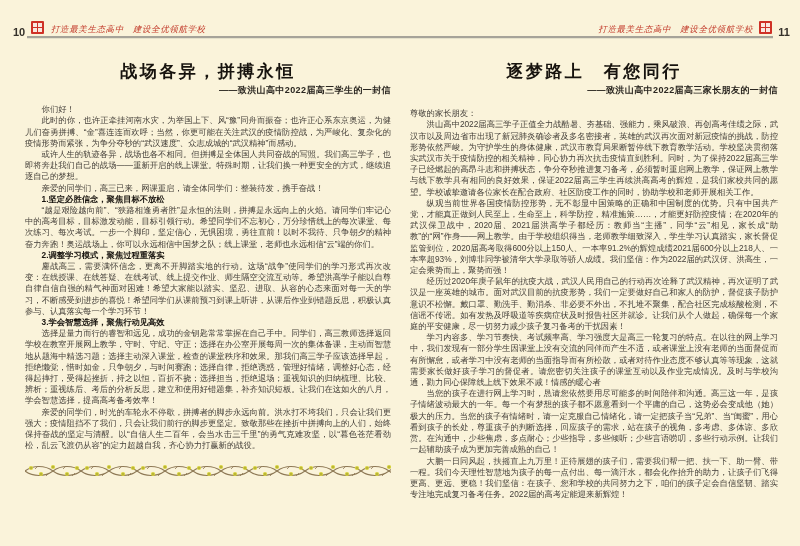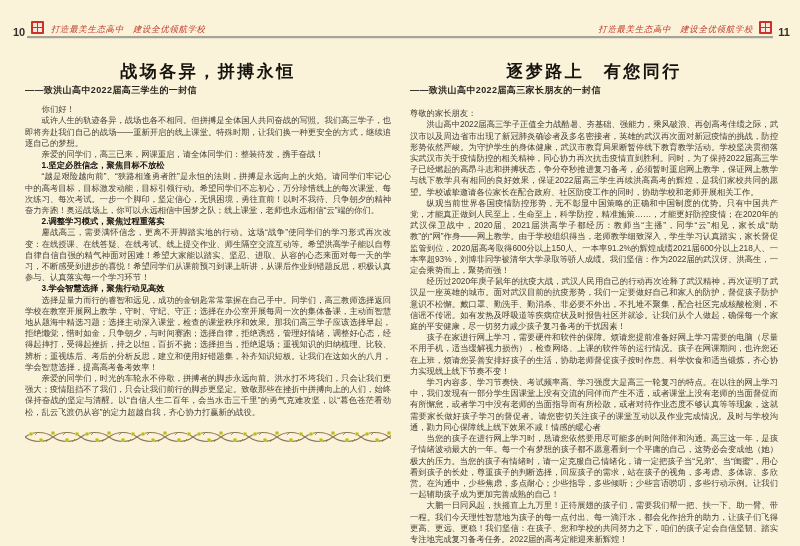--- a/index.html
+++ b/index.html
@@ -39,21 +39,21 @@
     font-size:8.3px;line-height:11.2px;text-align:justify;
   }
   .col-left{left:25px;}
   .col-right{left:410px;width:368px;}
   .page-title{
     text-align:center;font-size:17px;line-height:21px;font-weight:bold;
     color:#17130e;letter-spacing:2.5px;margin:1px 0 3px;
     font-family:"DejaVu Serif","Liberation Serif",serif;
   }
   .page-subtitle{
-    text-align:left;font-size:9px;font-weight:bold;color:#2a2620;
+    text-align:right;font-size:9px;font-weight:bold;color:#2a2620;
     letter-spacing:0.4px;margin-bottom:8px;
   }
   .col-right .page-subtitle{margin-bottom:12px;}
   p{margin:0;}
   p.body{text-indent:2em;}
   p.salute{text-indent:0;}
   p.heading{text-indent:2em;font-weight:bold;color:#17130e;}
   .floral{display:block;margin-top:11px;}
 </style>
 </head>
@@ -68,20 +68,21 @@
   <span class="slogan slogan-right">打造最美生态高中　建设全优领航学校</span>
   <span class="seal seal-right"></span>
   <span class="pageno pageno-right">11</span>
 
   <div class="divider"></div>
 
   <div class="col col-left">
     <div class="page-title">战场各异，拼搏永恒</div>
     <div class="page-subtitle">——致洪山高中2022届高三学生的一封信</div>
     <p class="body">你们好！</p>
+    <p class="body">此时的你，也许正牵挂河南水灾，为举国上下、风“豫”同舟而振奋；也许正心系东京奥运，为健儿们奋勇拼搏、“金”喜连连而欢呼；当然，你更可能在关注武汉的疫情防控战，为严峻化、复杂化的疫情形势而紧张，为争分夺秒的“武汉速度”、众志成城的“武汉精神”而感动。</p>
     <p class="body">或许人生的轨迹各异，战场也各不相同。但拼搏是全体国人共同奋战的写照。我们高三学子，也即将奔赴我们自己的战场——重新开启的线上课堂。特殊时期，让我们换一种更安全的方式，继续追逐自己的梦想。</p>
     <p class="body">亲爱的同学们，高三已来，网课重启，请全体同学们：整装待发，携手奋战！</p>
     <p class="heading">1.坚定必胜信念，聚焦目标不放松</p>
     <p class="body">“越是艰险越向前”、“狭路相逢勇者胜”是永恒的法则，拼搏是永远向上的火焰。请同学们牢记心中的高考目标，目标激发动能，目标引领行动。希望同学们不忘初心，万分珍惜线上的每次课堂、每次练习、每次考试。一步一个脚印，坚定信心，无惧困境，勇往直前！以时不我待、只争朝夕的精神奋力奔跑！奥运战场上，你可以永远相信中国梦之队；线上课堂，老师也永远相信“云”端的你们。</p>
     <p class="heading">2.调整学习模式，聚焦过程重落实</p>
     <p class="body">鏖战高三，需要满怀信念，更离不开脚踏实地的行动。这场“战争”使同学们的学习形式再次改变：在线授课、在线答疑、在线考试、线上提交作业、师生隔空交流互动等。希望洪高学子能以自尊自律自信自强的精气神面对困难！希望大家能以踏实、坚忍、进取、从容的心态来面对每一天的学习，不断感受到进步的喜悦！希望同学们从课前预习到课上听讲，从课后作业到错题反思，积极认真参与、认真落实每一个学习环节！</p>
     <p class="heading">3.学会智慧选择，聚焦行动见高效</p>
     <p class="body">选择是量力而行的睿智和远见，成功的金钥匙常常掌握在自己手中。同学们，高三教师选择返回学校在教室开展网上教学，守时、守纪、守正；选择在办公室开展每周一次的集体备课，主动而智慧地从题海中精选习题；选择主动深入课堂，检查的课堂秩序和效果。那我们高三学子应该选择早起，拒绝懒觉，惜时如金，只争朝夕，与时间赛跑；选择自律，拒绝诱惑，管理好情绪，调整好心态，经得起摔打，受得起挫折，持之以恒，百折不挠；选择担当，拒绝退场；重视知识的归纳梳理、比较、辨析；重视练后、考后的分析反思，建立和使用好错题集，补齐知识短板。让我们在这如火的八月，学会智慧选择，提高高考备考效率！</p>
     <p class="body">亲爱的同学们，时光的车轮永不停歇，拼搏者的脚步永远向前。洪水打不垮我们，只会让我们更强大；疫情阻挡不了我们，只会让我们前行的脚步更坚定。致敬那些在挫折中拼搏向上的人们，始终保持奋战的坚定与清醒。以“自信人生二百年，会当水击三千里”的勇气克难攻坚，以“暮色苍茫看劲松，乱云飞渡仍从容”的定力超越自我，齐心协力打赢新的战役。</p>
 
@@ -112,20 +113,19 @@
     </svg>
   </div>
 
   <div class="col col-right">
     <div class="page-title">逐梦路上　有您同行</div>
     <div class="page-subtitle">——致洪山高中2022届高三家长朋友的一封信</div>
     <p class="salute">尊敬的家长朋友：</p>
     <p class="body">洪山高中2022届高三学子正值全力战酷暑、夯基础、强能力，乘风破浪、再创高考佳绩之际，武汉市以及周边省市出现了新冠肺炎确诊者及多名密接者，英雄的武汉再次面对新冠疫情的挑战，防控形势依然严峻。为守护学生的身体健康，武汉市教育局果断暂停线下教育教学活动。学校坚决贯彻落实武汉市关于疫情防控的相关精神，同心协力再次抗击疫情直到胜利。同时，为了保持2022届高三学子已经燃起的高昂斗志和拼搏状态，争分夺秒推进复习备考，必须暂时重启网上教学，保证网上教学与线下教学具有相同的良好效果，保证2022届高三学生再续洪高高考的辉煌，是我们家校共同的愿望。学校诚挚邀请各位家长在配合政府、社区防疫工作的同时，协助学校和老师开展相关工作。</p>
     <p class="body">纵观当前世界各国疫情防控形势，无不彰显中国策略的正确和中国制度的优势。只有中国共产党，才能真正做到人民至上，生命至上，科学防控，精准施策……，才能更好防控疫情；在2020年的武汉保卫战中，2020届、2021届洪高学子都经历：教师当“主播”，同学“云”相见，家长成“助教”的“网”作身——网上教学。由于学校组织得当，老师教学细致深入，学生学习认真踏实，家长督促监管到位，2020届高考取得600分以上150人、一本率91.2%的辉煌成绩2021届600分以上218人、一本率超93%，刘博非同学被清华大学录取等骄人成绩。我们坚信：作为2022届的武汉伢、洪高生，一定会乘势而上，聚势而强！</p>
     <p class="body">经历过2020年庚子鼠年的抗疫大战，武汉人民用自己的行动再次诠释了武汉精神，再次证明了武汉是一座英雄的城市。面对武汉目前的抗疫形势，我们一定要做好自己和家人的防护，督促孩子防护意识不松懈。戴口罩、勤洗手、勤消杀、非必要不外出，不扎堆不聚集，配合社区完成核酸检测，不信谣不传谣。如有发热及呼吸道等疾病症状及时报告社区并就诊。让我们从个人做起，确保每一个家庭的平安健康，尽一切努力减少孩子复习备考的干扰因素！</p>
-    <p class="body">孩子在家进行网上学习，需要硬件和软件的保障。烦请您提前准备好网上学习需要的电脑（尽量不用手机，适当缓解视力损伤），检查网络、上课的软件等的运行情况。孩子在网课期间，也许您还在上班，烦请您妥善安排好孩子的生活，协助老师督促孩子按时作息、科学饮食和适当锻炼，齐心协力实现线上线下节奏不变！</p>
     <p class="body">学习内容多、学习节奏快、考试频率高、学习强度大是高三一轮复习的特点。在以往的网上学习中，我们发现有一部分学生因课堂上没有交流的同伴而产生不适，或者课堂上没有老师的当面督促而有所懈怠，或者学习中没有老师的当面指导而有所松散，或者对待作业态度不够认真等等现象，这就需要家长做好孩子学习的督促者。请您密切关注孩子的课堂互动以及作业完成情况。及时与学校沟通，勠力同心保障线上线下效果不减！情感的暖心者</p>
     <p class="body">当您的孩子在进行网上学习时，恳请您依然要用尽可能多的时间陪伴和沟通。高三这一年，是孩子情绪波动最大的一年。每一个有梦想的孩子都不愿意看到一个平庸的自己，这势必会变成他（她）极大的压力。当您的孩子有情绪时，请一定克服自己情绪化，请一定把孩子当“兄弟”、当“闺蜜”，用心看到孩子的长处，尊重孩子的判断选择，回应孩子的需求，站在孩子的视角，多考虑、多体谅、多欣赏。在沟通中，少些焦虑，多点耐心；少些指导，多些倾听；少些言语唠叨，多些行动示例。让我们一起辅助孩子成为更加完善成熟的自己！</p>
     <p class="body">大鹏一日同风起，扶摇直上九万里！正待展翅的孩子们，需要我们帮一把、扶一下、助一臂、带一程。我们今天理性智慧地为孩子的每一点付出、每一滴汗水，都会化作抬升的助力，让孩子们飞得更高、更远、更稳！我们坚信：在孩子、您和学校的共同努力之下，咱们的孩子定会自信坚韧、踏实专注地完成复习备考任务。2022届的高考定能迎来新辉煌！</p>
 
   </div>
 
 </div>
 
 </body></html>

